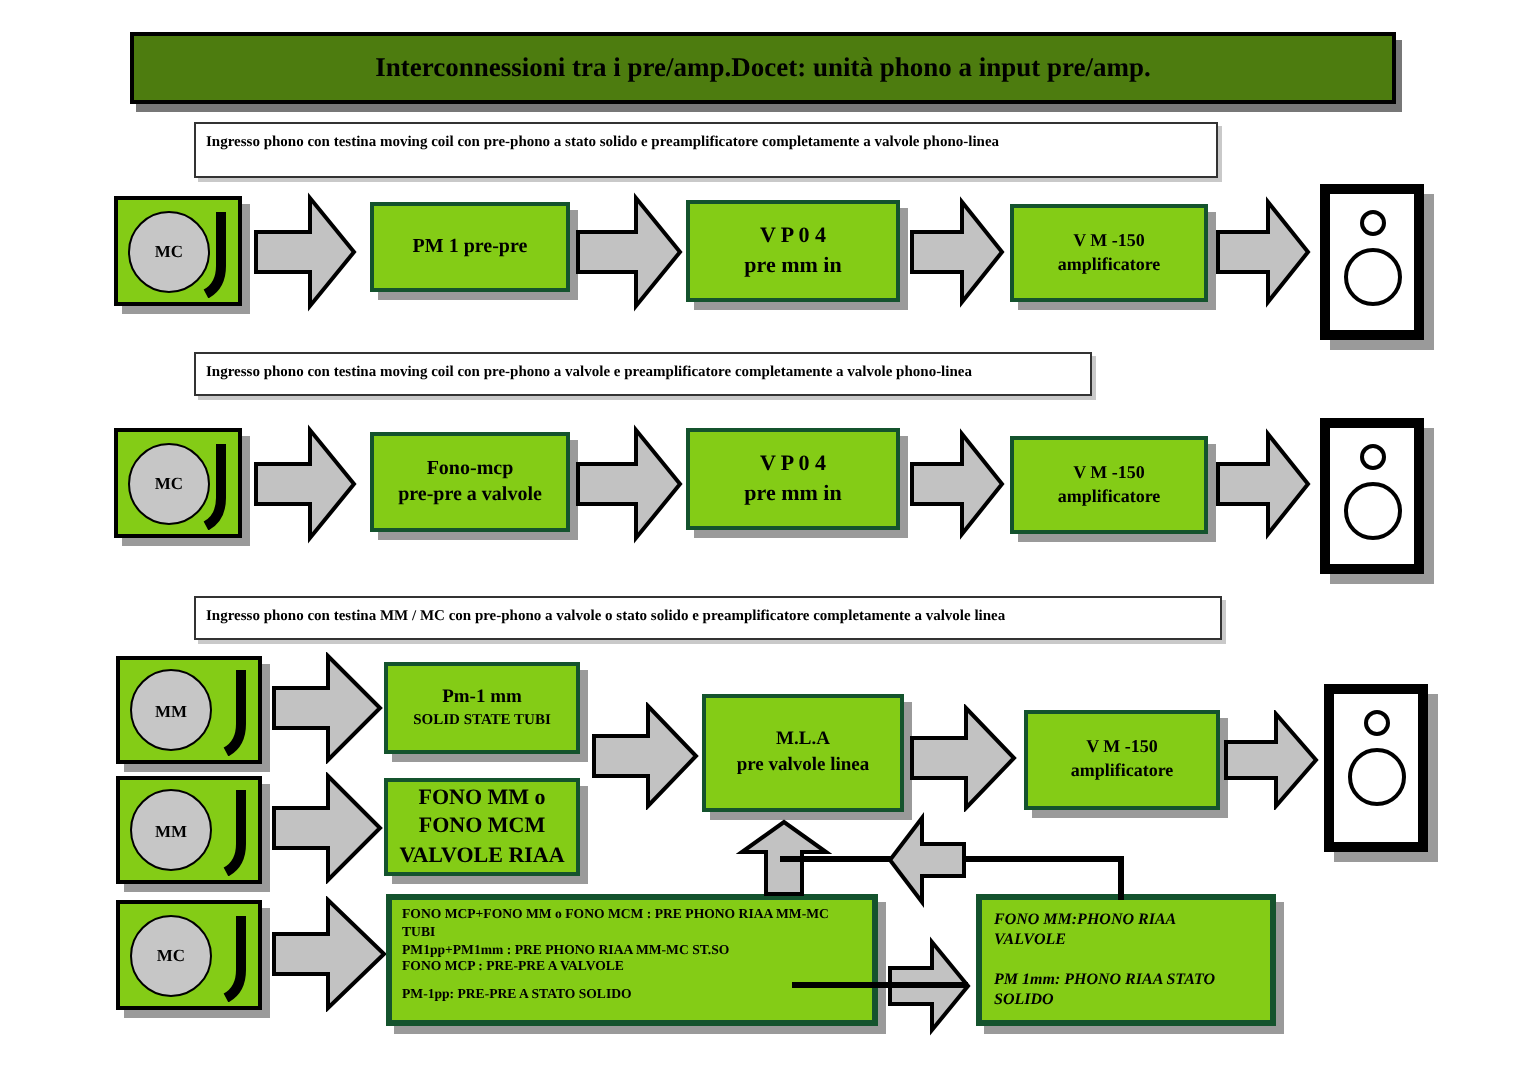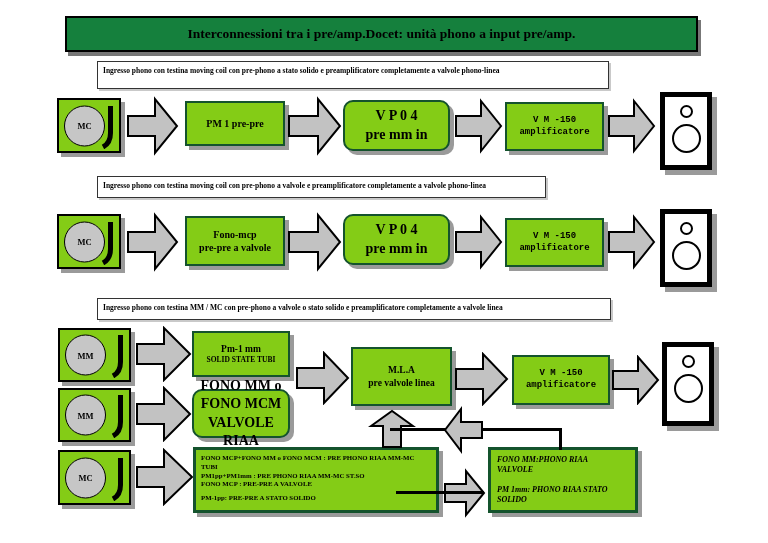--- a/index.html
+++ b/index.html
@@ -1,27 +1,27 @@
 <!DOCTYPE html>
 <html><head>
 <meta charset="utf-8">
 <style>
   html,body{margin:0;padding:0;}
   body{width:768px;height:543px;position:relative;background:#fff;overflow:hidden;
        font-family:"Liberation Serif",serif;font-weight:bold;color:#000;}
   *{box-sizing:border-box;}
-  .title{position:absolute;left:65px;top:16px;width:633px;height:36px;background:#15803d;
+  .title{position:absolute;left:65px;top:16px;width:633px;height:36px;background:#4d7c0f;
          border:2px solid #000;box-shadow:3px 4px 0 #777;display:flex;align-items:center;
          justify-content:center;font-size:13.5px;}
   .hdr{position:absolute;background:#fff;border:1px solid #333;box-shadow:2px 2px 0 #c9c9c9;
        font-size:7.5px;padding:4px 5px 0 5px;}
   .box{position:absolute;background:#84cc16;border:2px solid #14532d;box-shadow:4px 4px 0 #9a9a9a;
        display:flex;flex-direction:column;align-items:center;justify-content:center;
        text-align:center;line-height:1.3;}
-  .f10{font-size:10px;} .f95{font-size:9.5px;} .f9{font-size:9px;font-family:Liberation Mono, monospace;} .f85{font-size:14px;border-radius:10px;}
+  .f10{font-size:10px;} .f95{font-size:9.5px;} .f9{font-size:9px;} .f85{font-size:11px;}
   .sub{font-size:7.5px;}
   .legendbox{border-width:3px;align-items:flex-start;justify-content:flex-start;
        text-align:left;padding:4px 5px;font-size:6.8px;line-height:1.3;}
   .notebox{border-width:3px;align-items:flex-start;justify-content:flex-start;
        text-align:left;padding:5px 6px;font-size:8px;line-height:1.3;font-style:italic;}
   .gap{margin-top:5px;} .gap8{margin-top:9px;}
   .tt{position:absolute;background:#84cc16;border:2px solid #000;box-shadow:4px 4px 0 #9a9a9a;}
   .platter{position:absolute;left:5px;top:50%;transform:translateY(-50%);width:41px;height:41px;
        background:#c6c6c6;border:1px solid #000;border-radius:50%;display:flex;
        align-items:center;justify-content:center;font-size:8.5px;}

